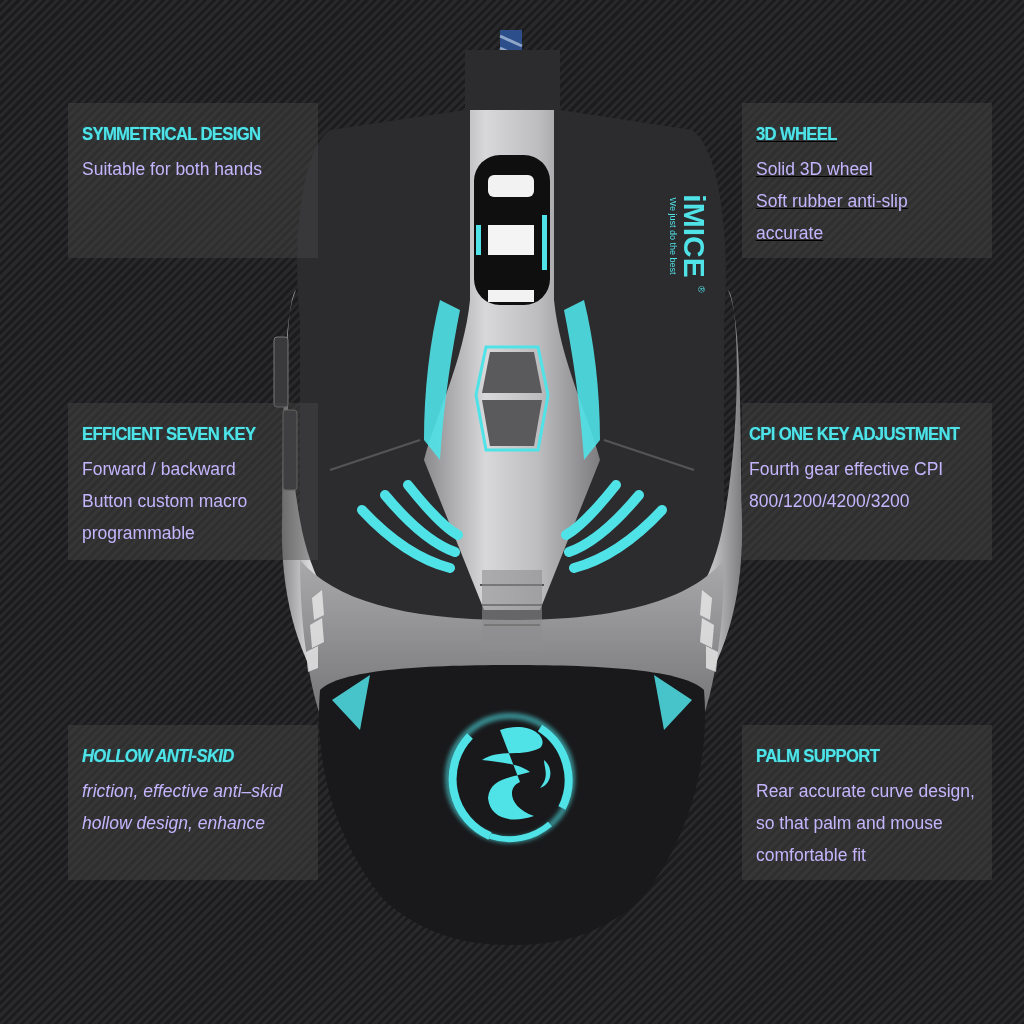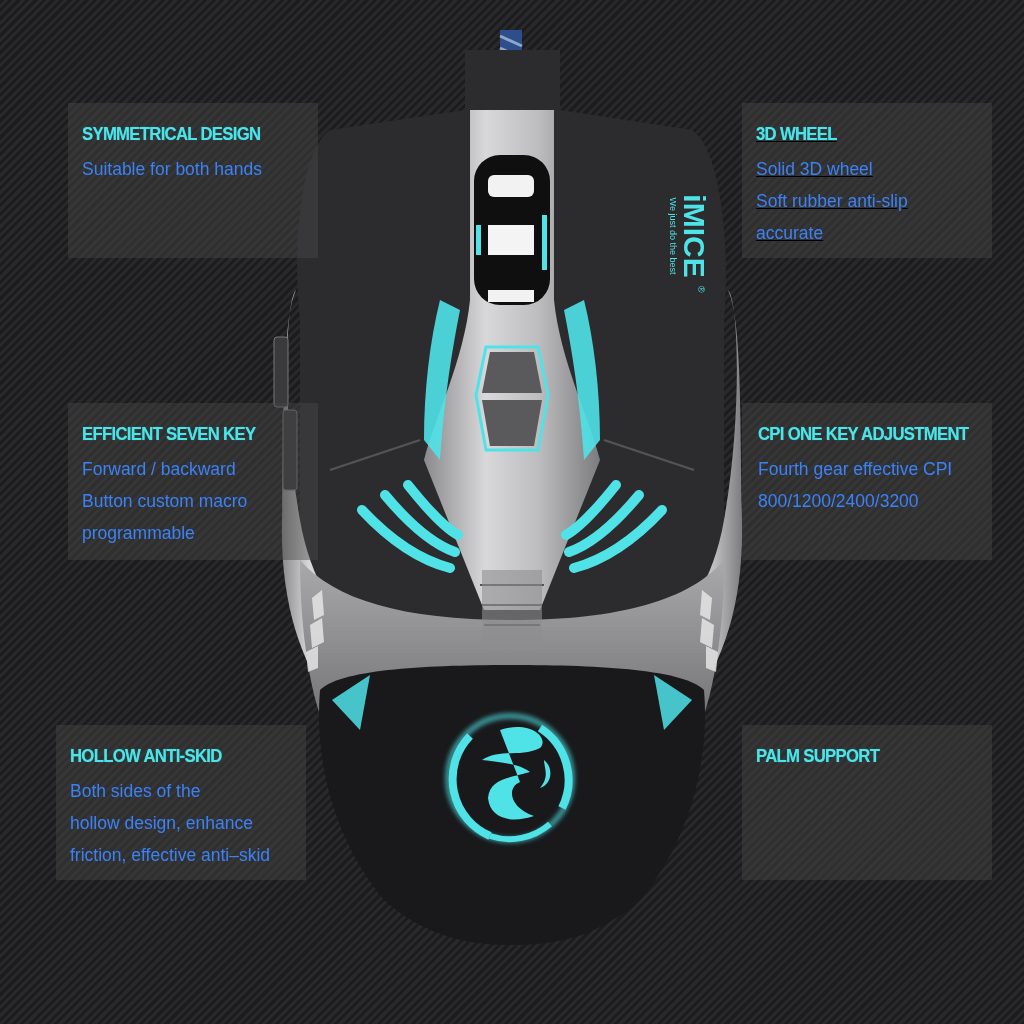--- a/index.html
+++ b/index.html
@@ -24,32 +24,32 @@
     font-weight: bold;
     font-size: 19px;
     letter-spacing: -0.8px;
     transform: scaleX(0.88);
     transform-origin: left center;
     white-space: nowrap;
     line-height: 26px;
     text-shadow: 0 0 1px #1a9fa5;
   }
   .panel-line {
-    color: #3b82f6;
+    color: #c4b5fd;
     font-size: 17.5px;
     line-height: 32px;
     white-space: nowrap;
   }
   .panel-lines { margin-top: 6px; }
 
   #p-sym   { left: 68px;  top: 103px; width: 250px; height: 155px; }
   #p-wheel { left: 742px; top: 103px; width: 250px; height: 155px; text-decoration: underline; }
   #p-seven { left: 68px;  top: 403px; width: 250px; height: 157px; }
-  #p-cpi   { left: 742px; top: 403px; width: 250px; height: 157px; padding-left: 16px; }
-  #p-hollow{ left: 56px;  top: 725px; width: 250px; height: 155px; }
+  #p-cpi   { left: 742px; top: 403px; width: 250px; height: 157px; padding-left: 7px; }
+  #p-hollow{ left: 68px;  top: 725px; width: 250px; height: 155px; font-style: italic; }
   #p-palm  { left: 742px; top: 725px; width: 250px; height: 155px; }
 </style>
 </head>
 <body>
 
 <div class="stage">
 
   <svg class="mouse" viewBox="0 0 1024 1024" xmlns="http://www.w3.org/2000/svg">
     <defs>
       <linearGradient id="silver" x1="0" x2="1" y1="0" y2="0">
@@ -195,30 +195,34 @@
       <div class="panel-line">Forward / backward</div>
       <div class="panel-line">Button custom macro</div>
       <div class="panel-line">programmable</div>
     </div>
   </div>
 
   <div class="panel" id="p-cpi">
     <div class="panel-title">CPI ONE KEY ADJUSTMENT</div>
     <div class="panel-lines">
       <div class="panel-line">Fourth gear effective CPI</div>
-      <div class="panel-line">800/1200/2400/3200</div>
+      <div class="panel-line">800/1200/4200/3200</div>
     </div>
   </div>
 
   <div class="panel" id="p-hollow">
     <div class="panel-title">HOLLOW ANTI-SKID</div>
     <div class="panel-lines">
-      <div class="panel-line">Both sides of the</div>
+      <div class="panel-line">friction, effective anti–skid</div>
       <div class="panel-line">hollow design, enhance</div>
-      <div class="panel-line">friction, effective anti–skid</div>
     </div>
   </div>
 
   <div class="panel" id="p-palm">
     <div class="panel-title">PALM SUPPORT</div>
+    <div class="panel-lines">
+      <div class="panel-line">Rear accurate curve design,</div>
+      <div class="panel-line">so that palm and mouse</div>
+      <div class="panel-line">comfortable fit</div>
+    </div>
   </div>
 
 </div>
 
 </body></html>

